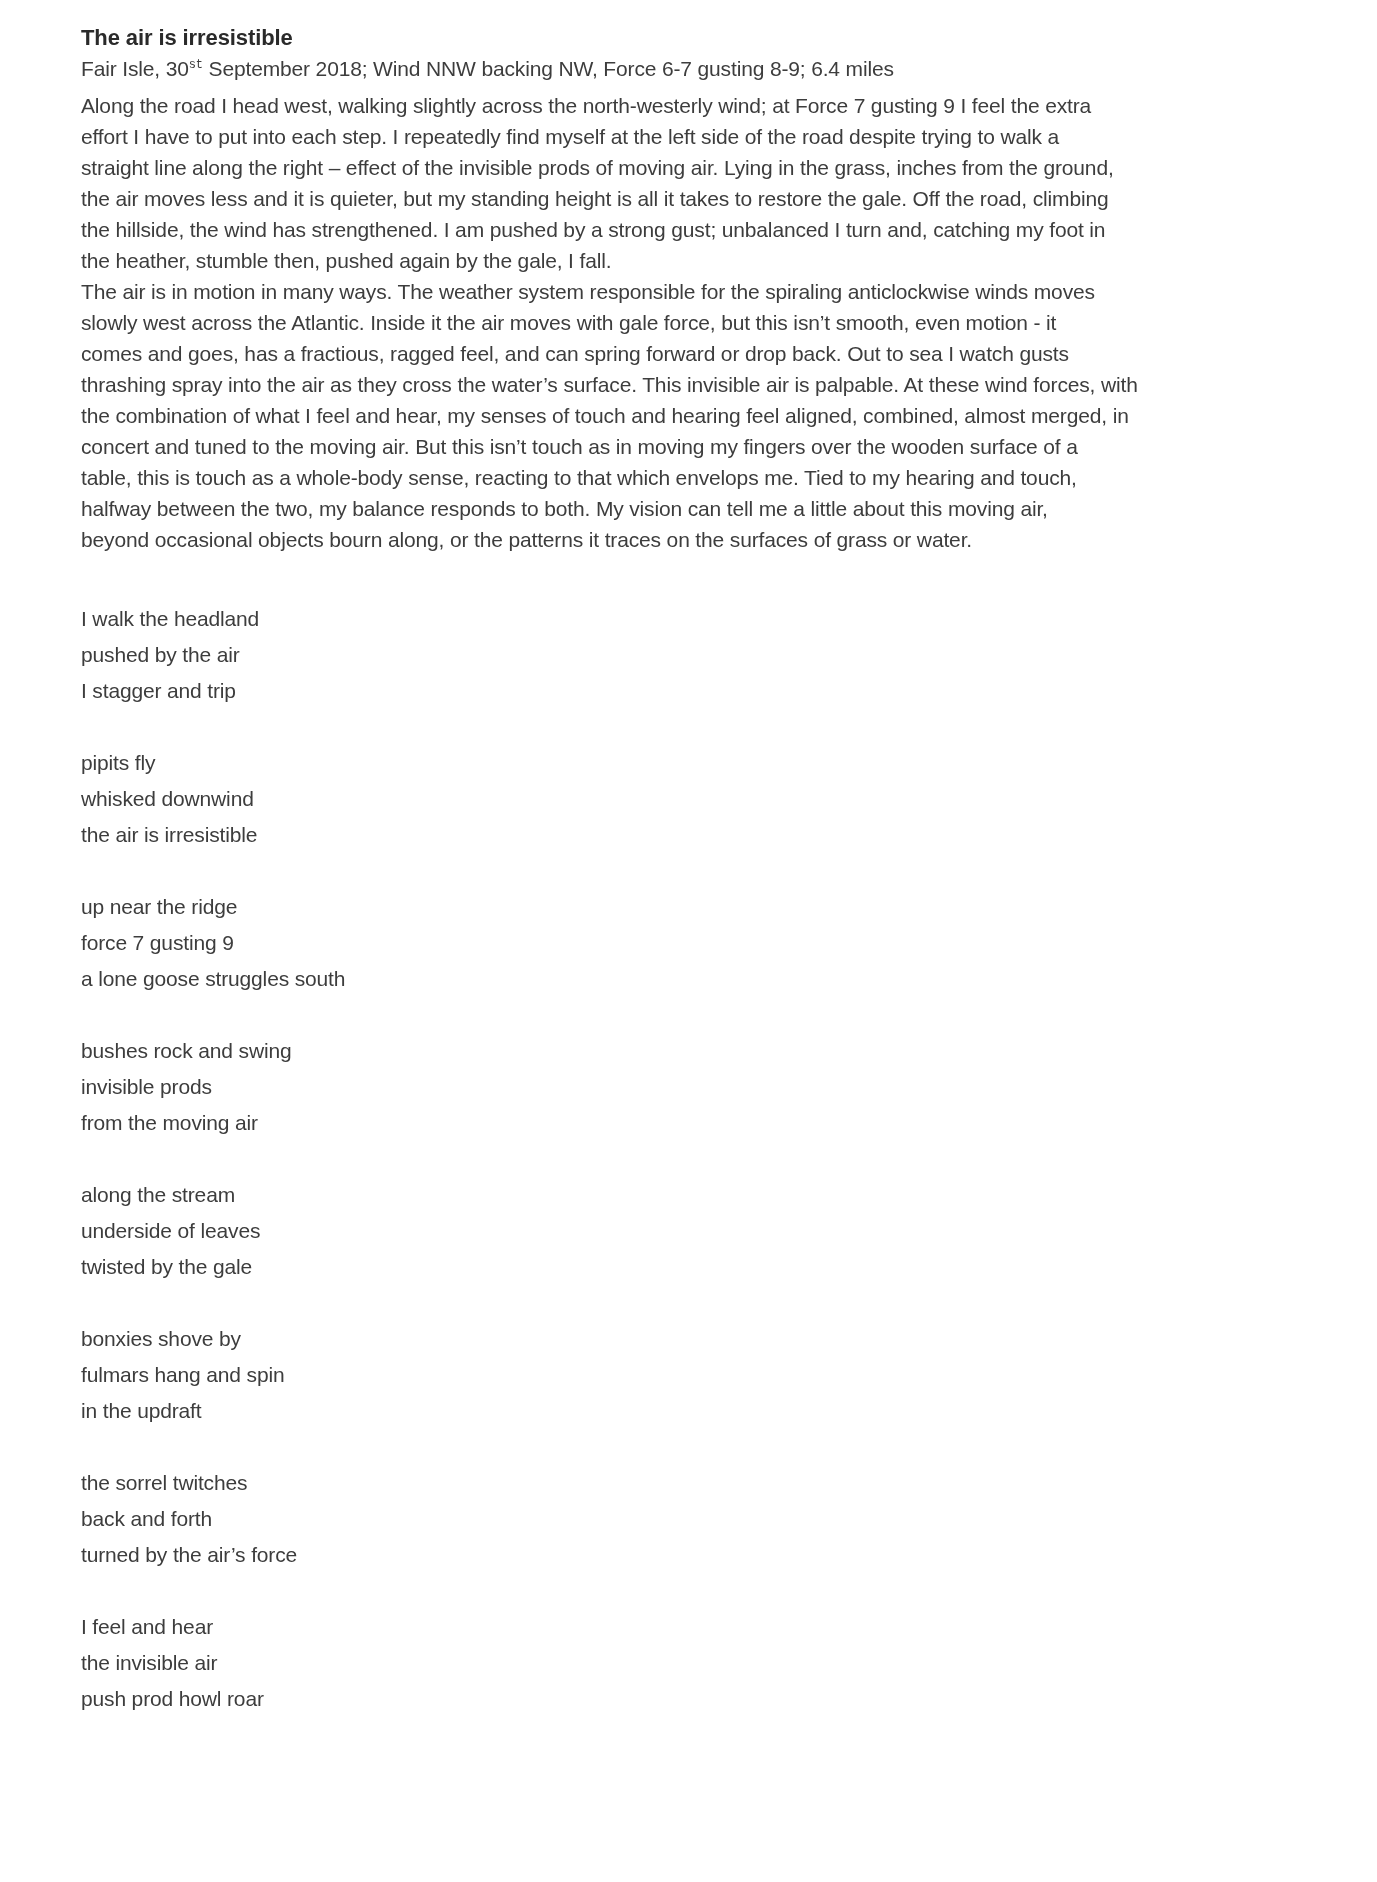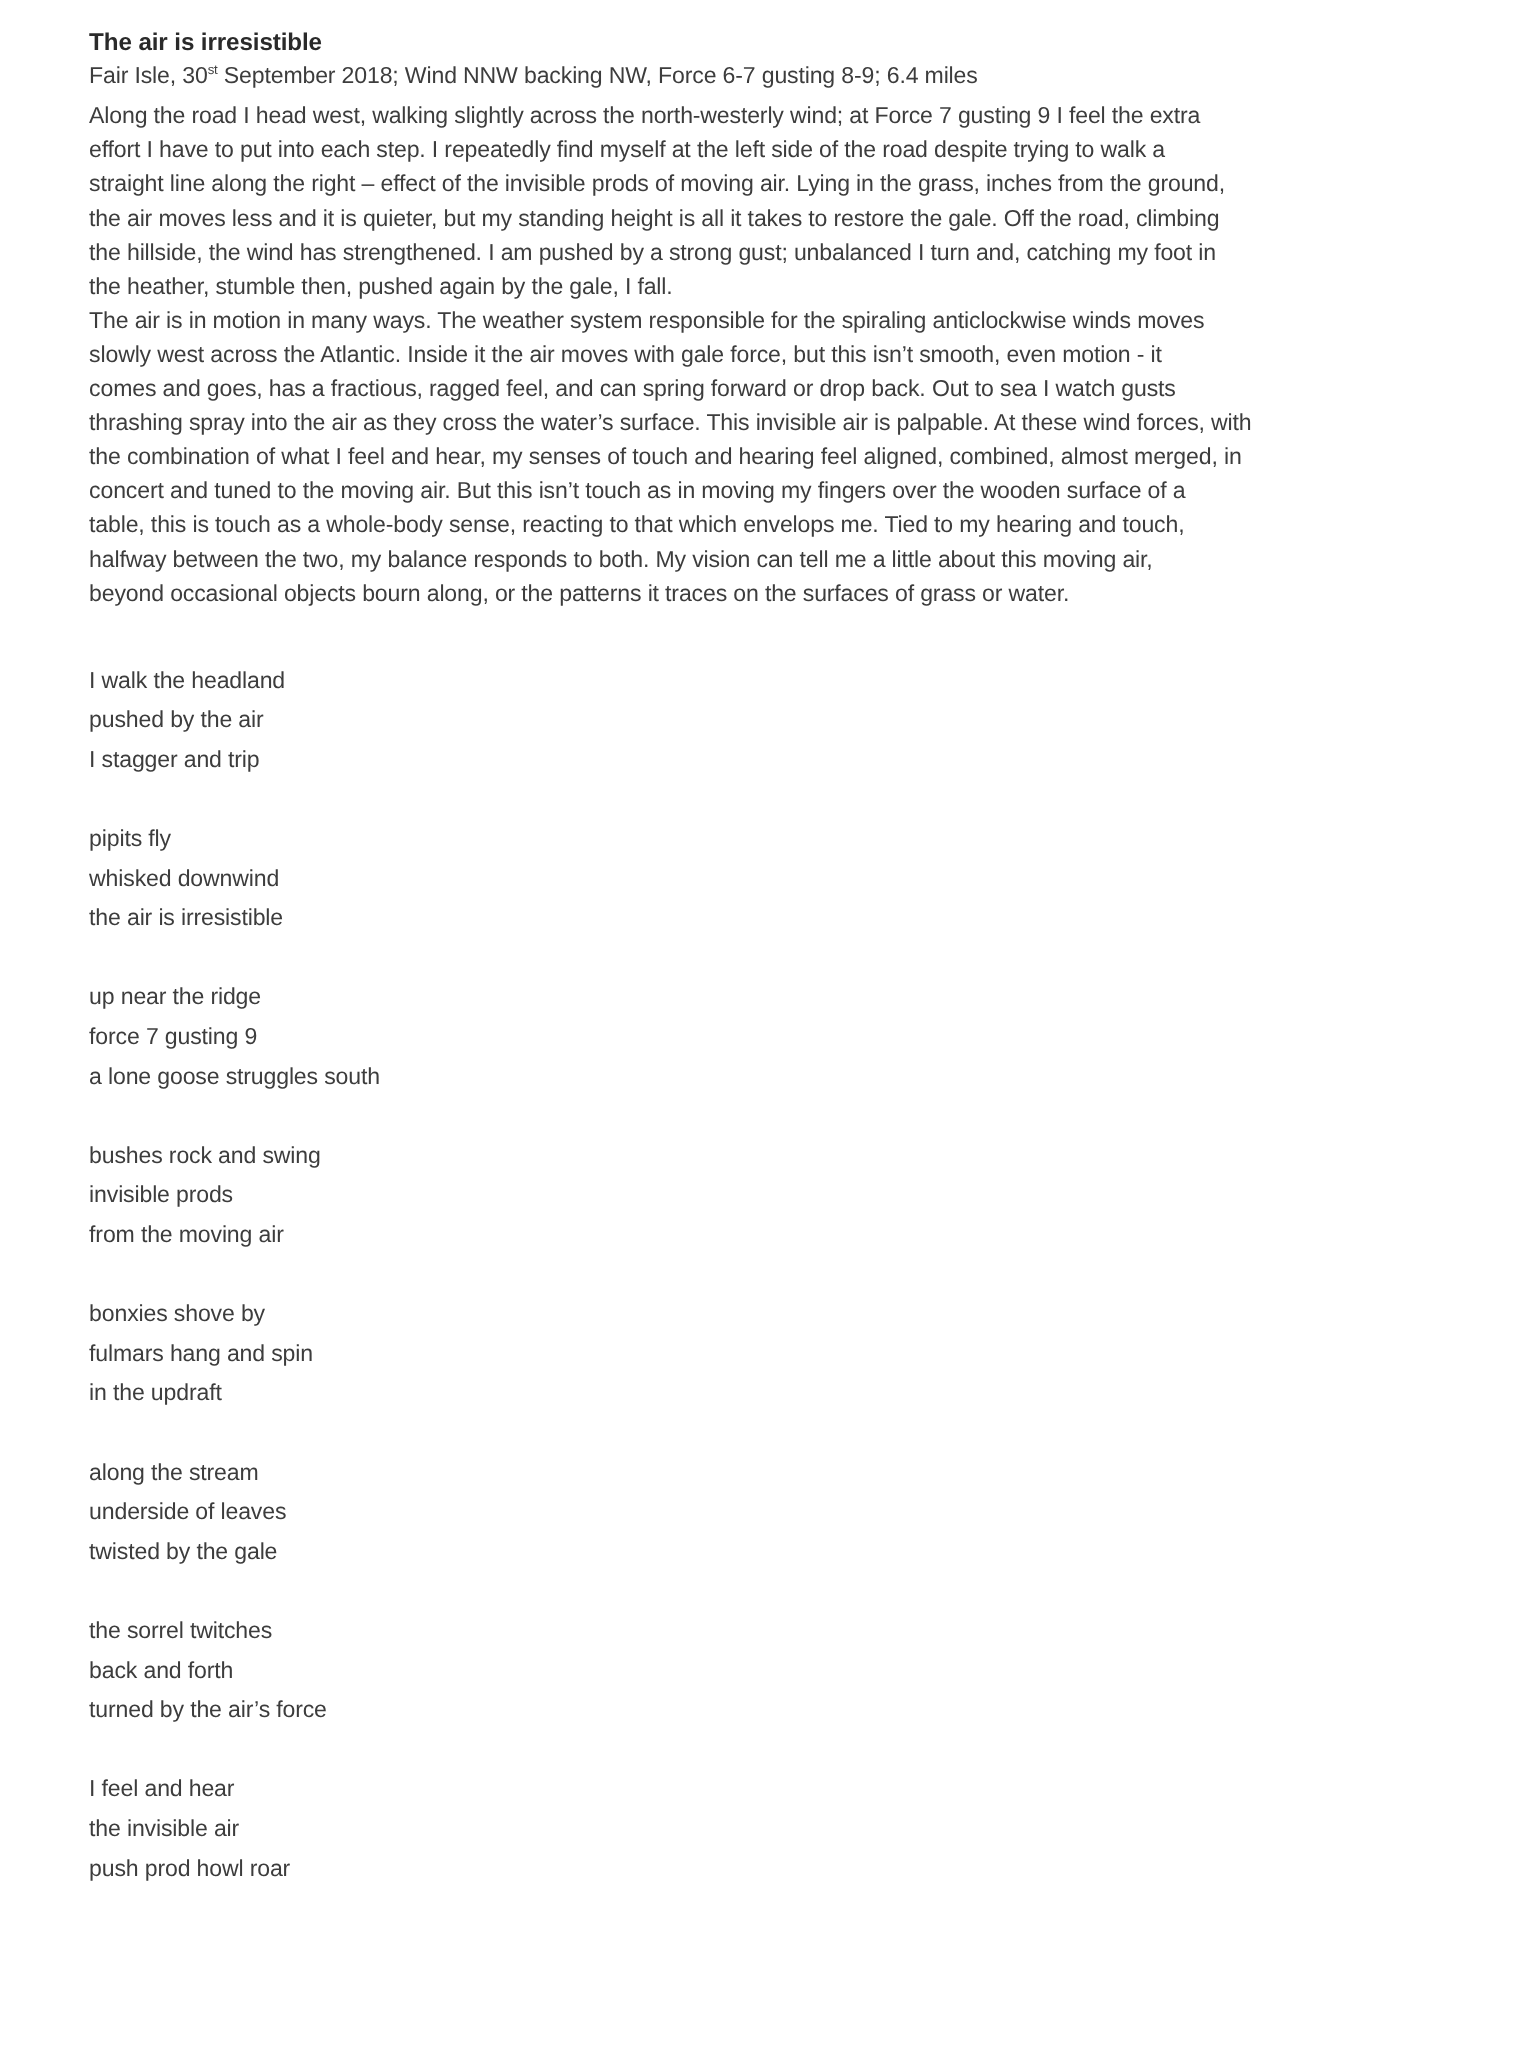--- a/index.html
+++ b/index.html
@@ -35,20 +35,21 @@
     font-size: 21px;
     font-weight: 400;
     line-height: 31px;
     letter-spacing: -0.15px;
     white-space: nowrap;
   }
   .dateline sup {
     font-size: 12px;
     line-height: 0;
     vertical-align: super;
+    font-family: Liberation Mono, monospace;
   }
   .prose {
     margin: 6px 0 0 0;
     font-size: 21px;
     line-height: 31px;
     letter-spacing: -0.15px;
     white-space: pre-line; 
     max-width: 1240px;
   }
   .prose.second {
@@ -100,26 +101,26 @@
 I stagger and trip</div>
     <div class="stanza">pipits fly
 whisked downwind
 the air is irresistible</div>
     <div class="stanza">up near the ridge
 force 7 gusting 9
 a lone goose struggles south</div>
     <div class="stanza">bushes rock and swing
 invisible prods
 from the moving air</div>
+    <div class="stanza">along the stream
+underside of leaves
+twisted by the gale</div>
     <div class="stanza">bonxies shove by
 fulmars hang and spin
 in the updraft</div>
-    <div class="stanza">along the stream
-underside of leaves
-twisted by the gale</div>
     <div class="stanza">the sorrel twitches
 back and forth
 turned by the air’s force</div>
     <div class="stanza">I feel and hear
 the invisible air
 push prod howl roar</div>
   </div>
 
 </div>
 

